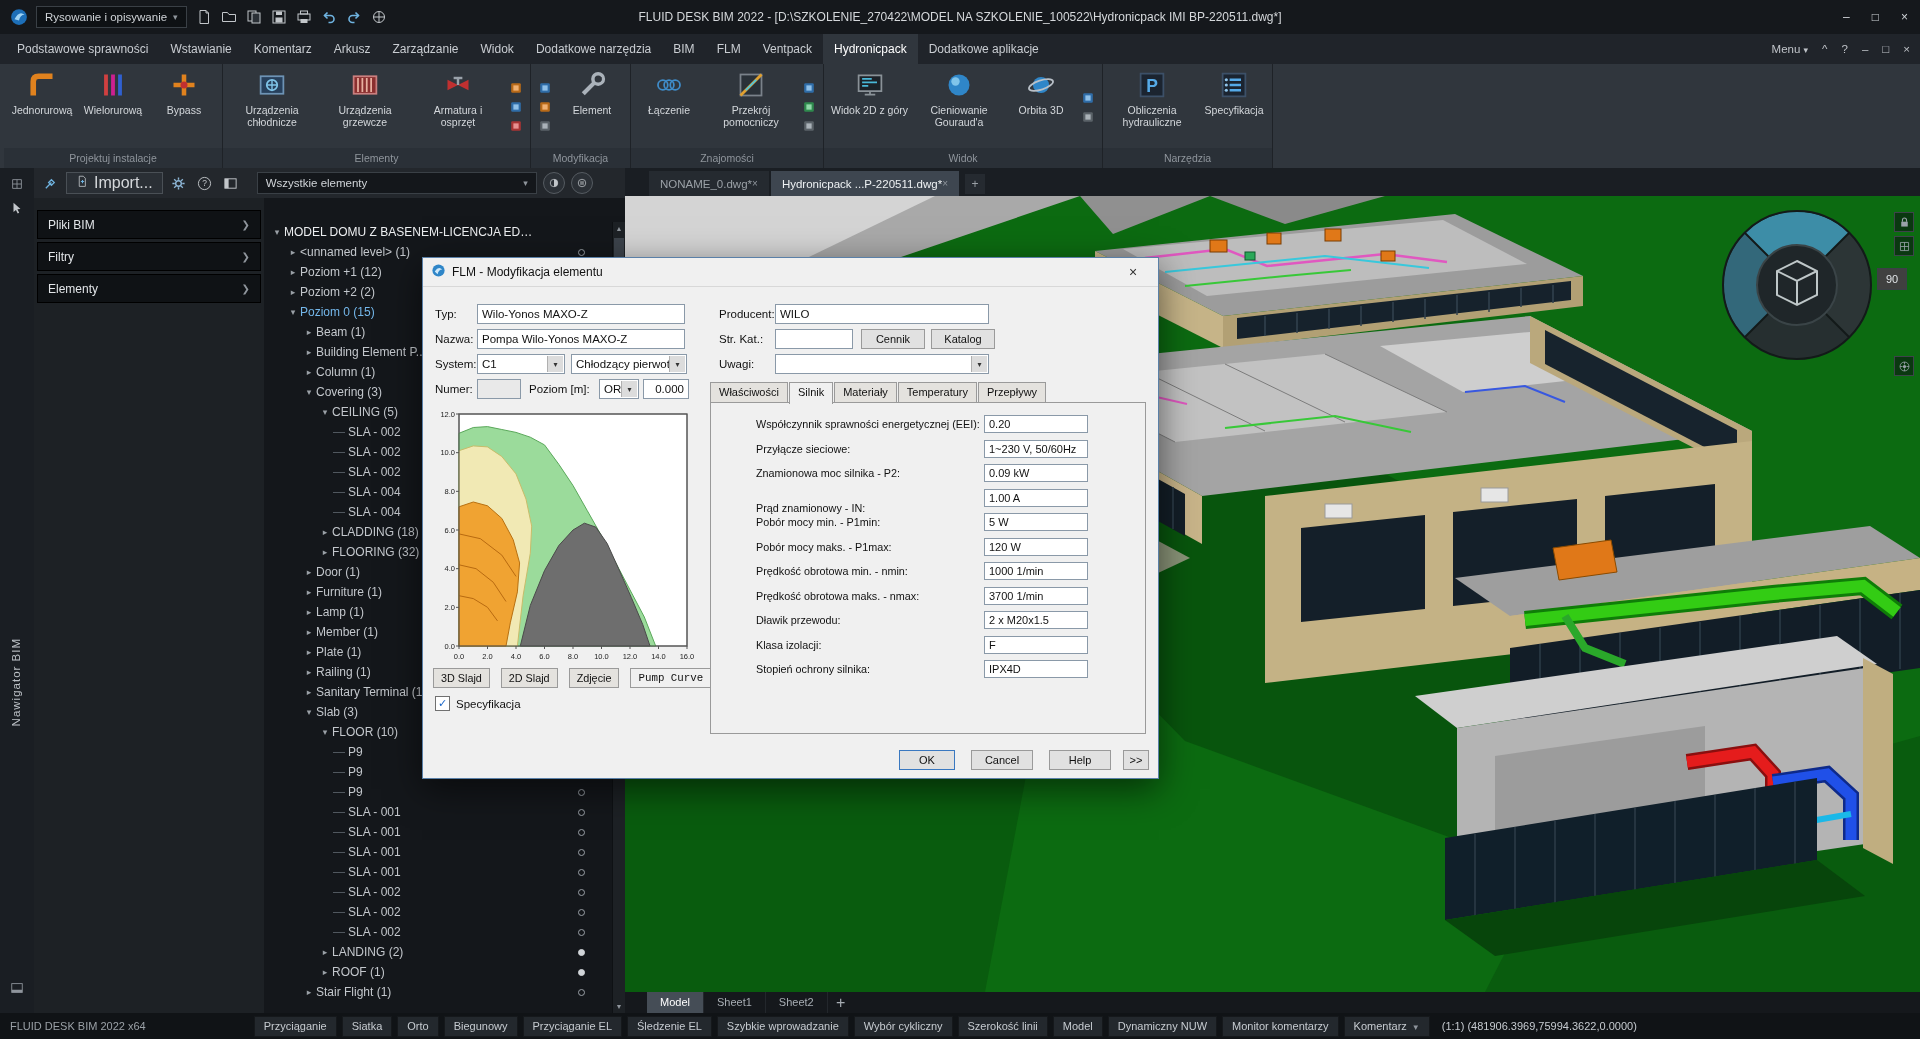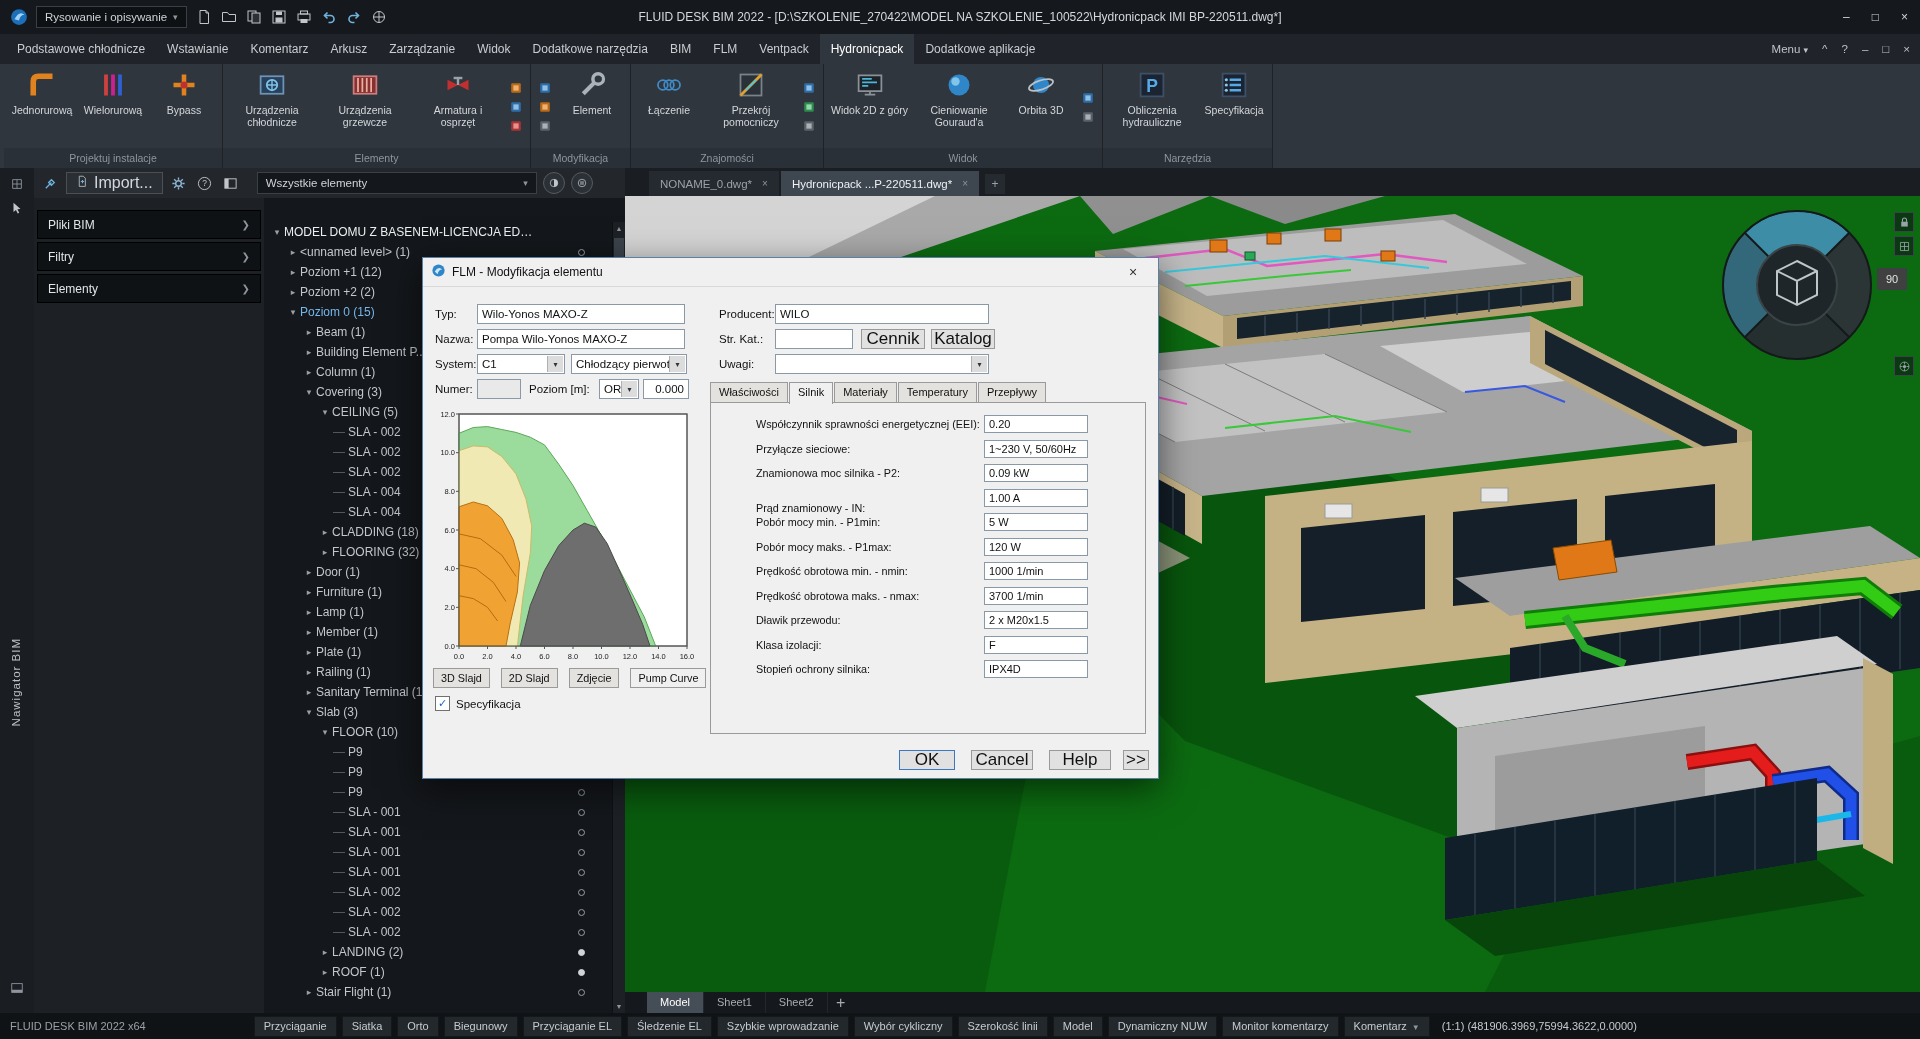--- a/index.html
+++ b/index.html
@@ -66,21 +66,21 @@
   .tlabel{white-space:nowrap;overflow:hidden;text-overflow:ellipsis;max-width:255px;}
   .tdot{position:absolute;right:28px;width:7px;height:7px;border-radius:50%;box-sizing:border-box;}
   .tdot.outline{border:1px solid #9aa0a6;}
   .tdot.filled{background:#d0d4d8;border:1px solid #d0d4d8;}
   .tscroll{position:absolute;right:0;top:24px;bottom:0;width:12px;background:#1d2125;border-left:1px solid #0e1114;}
   .tthumb{position:absolute;top:16px;left:1px;right:1px;height:110px;background:#3c434b;}
   .tsar{position:absolute;left:0;right:0;height:13px;text-align:center;font-size:7px;color:#8f959c;line-height:13px;}
   
   .viewport{position:absolute;left:625px;top:168px;width:1295px;height:845px;background:#1a1e23;}
   .dtabsbar{position:absolute;top:0;left:0;right:0;height:28px;display:flex;align-items:flex-end;padding-left:24px;box-sizing:border-box;}
-  .dwtab{height:25px;display:flex;align-items:center;gap:10px;padding:0 11px;margin-right:2px;background:#252a30;
+  .dwtab{height:25px;display:flex;align-items:center;padding:0 11px;margin-right:2px;background:#252a30;
          color:#9aa0a6;font-size:11.5px;white-space:nowrap;margin-top:45px;}
   .dwtab.active{background:#3e4650;color:#eef1f3;}
   .dwtab .x{font-size:10px;color:#8f959c;}
   .dplus{width:20px;height:20px;margin:0 0 2px 4px;display:flex;align-items:center;justify-content:center;
          background:#252a30;color:#9aa0a6;font-size:12px;}
   .canvas{position:absolute;top:28px;left:0;width:1295px;height:796px;background:#0c6b11;overflow:hidden;}
   .canvas svg.scene{position:absolute;left:0;top:0;}
   .navwheel{position:absolute;left:1096px;top:13px;width:152px;height:152px;opacity:.96;}
   .rotbadge{position:absolute;left:1252px;top:72px;width:28px;height:20px;background:#404040;border:1px solid #3a4046;
             color:#dfe3e6;font-size:11px;display:flex;align-items:center;justify-content:center;}
@@ -104,35 +104,35 @@
           box-shadow:0 10px 34px rgba(0,0,0,.55);z-index:40;color:#111;}
   .dtitle{height:28px;display:flex;align-items:center;padding:0 8px;border-bottom:1px solid #d8d8d8;}
   .dtitle .t{font-size:12px;margin-left:6px;color:#111;}
   .dclose{margin-left:auto;width:34px;text-align:center;font-size:14px;color:#333;}
   .dlab{position:absolute;font-size:11.5px;color:#111;white-space:nowrap;}
   .dinput{position:absolute;height:20px;background:#fff;border:1px solid #8a99a8;font-size:11.5px;padding:0 4px;
           display:flex;align-items:center;box-sizing:border-box;white-space:nowrap;overflow:hidden;}
   .dinput.disabled{background:#e9e9e9;}
   .dinput .arr{position:absolute;right:1px;top:1px;bottom:1px;width:15px;background:#dcdcdc;border-left:1px solid #b0b0b0;
           font-size:8px;display:flex;align-items:center;justify-content:center;color:#333;}
-  .dbtn{position:absolute;height:20px;background:#e1e1e1;border:1px solid #9a9a9a;font-size:17px;display:flex;
+  .dbtn{position:absolute;height:20px;background:#e1e1e1;border:1px solid #9a9a9a;font-size:11px;display:flex;
         align-items:center;justify-content:center;box-sizing:border-box;}
   .dbtn.primary{border:1px solid #3a78c0;}
   .dtabs{position:absolute;left:287px;top:124px;display:flex;}
   .dtab{height:19px;line-height:19px;padding:0 8px;font-size:11px;background:#e4e2de;border:1px solid #9a9a9a;
         border-bottom:none;margin-right:1px;}
   .dtab.active{background:#f0f0f0;height:21px;margin-bottom:-1px;z-index:2;}
   .dpage{position:absolute;left:287px;top:144px;width:434px;height:330px;border:1px solid #9a9a9a;}
   .mlab{position:absolute;left:45px;font-size:10.8px;color:#111;white-space:nowrap;}
   .mval{position:absolute;left:273px;width:104px;height:18px;background:#fff;border:1px solid #8a99a8;
         font-size:11px;padding:0 4px;display:flex;align-items:center;box-sizing:border-box;white-space:nowrap;}
   .chartbox{position:absolute;left:10px;top:148px;width:262px;height:258px;}
   .stabs{position:absolute;left:10px;top:410px;display:flex;gap:10px;}
   .stab{height:18px;line-height:18px;padding:0 7px;font-size:10.8px;border:1px solid #9a9a9a;background:#e4e2de;margin-right:1px;}
-  .stab.active{background:#f0f0f0;}
+  .stab.active{background:#f0f0f0;font-family:Liberation Mono, monospace;}
   .dcheck{position:absolute;left:12px;top:438px;display:flex;align-items:center;gap:6px;font-size:11.5px;color:#111;}
   .cbox{width:13px;height:13px;background:#fff;border:1px solid #707070;display:flex;align-items:center;
         justify-content:center;font-size:11px;color:#1a66c8;line-height:11px;}
 </style>
 </head>
 <body>
 
 <div class="app">
 
   <div class="titlebar">
@@ -202,21 +202,21 @@
     <div class="tb-title">FLUID DESK BIM 2022 - [D:\SZKOLENIE_270422\MODEL NA SZKOLENIE_100522\Hydronicpack IMI BP-220511.dwg*]</div>
     <div class="tb-right">
       <span>–</span>
       <span>□</span>
       <span>×</span>
     </div>
   </div>
 
   <div class="menubar">
     <div class="mtabs" id="mtabs">
-        <div class="mtab">Podstawowe chłodnicze</div>
+        <div class="mtab">Podstawowe sprawności</div>
         <div class="mtab">Wstawianie</div>
         <div class="mtab">Komentarz</div>
         <div class="mtab">Arkusz</div>
         <div class="mtab">Zarządzanie</div>
         <div class="mtab">Widok</div>
         <div class="mtab">Dodatkowe narzędzia</div>
         <div class="mtab">BIM</div>
         <div class="mtab">FLM</div>
         <div class="mtab">Ventpack</div>
         <div class="mtab active">Hydronicpack</div>

